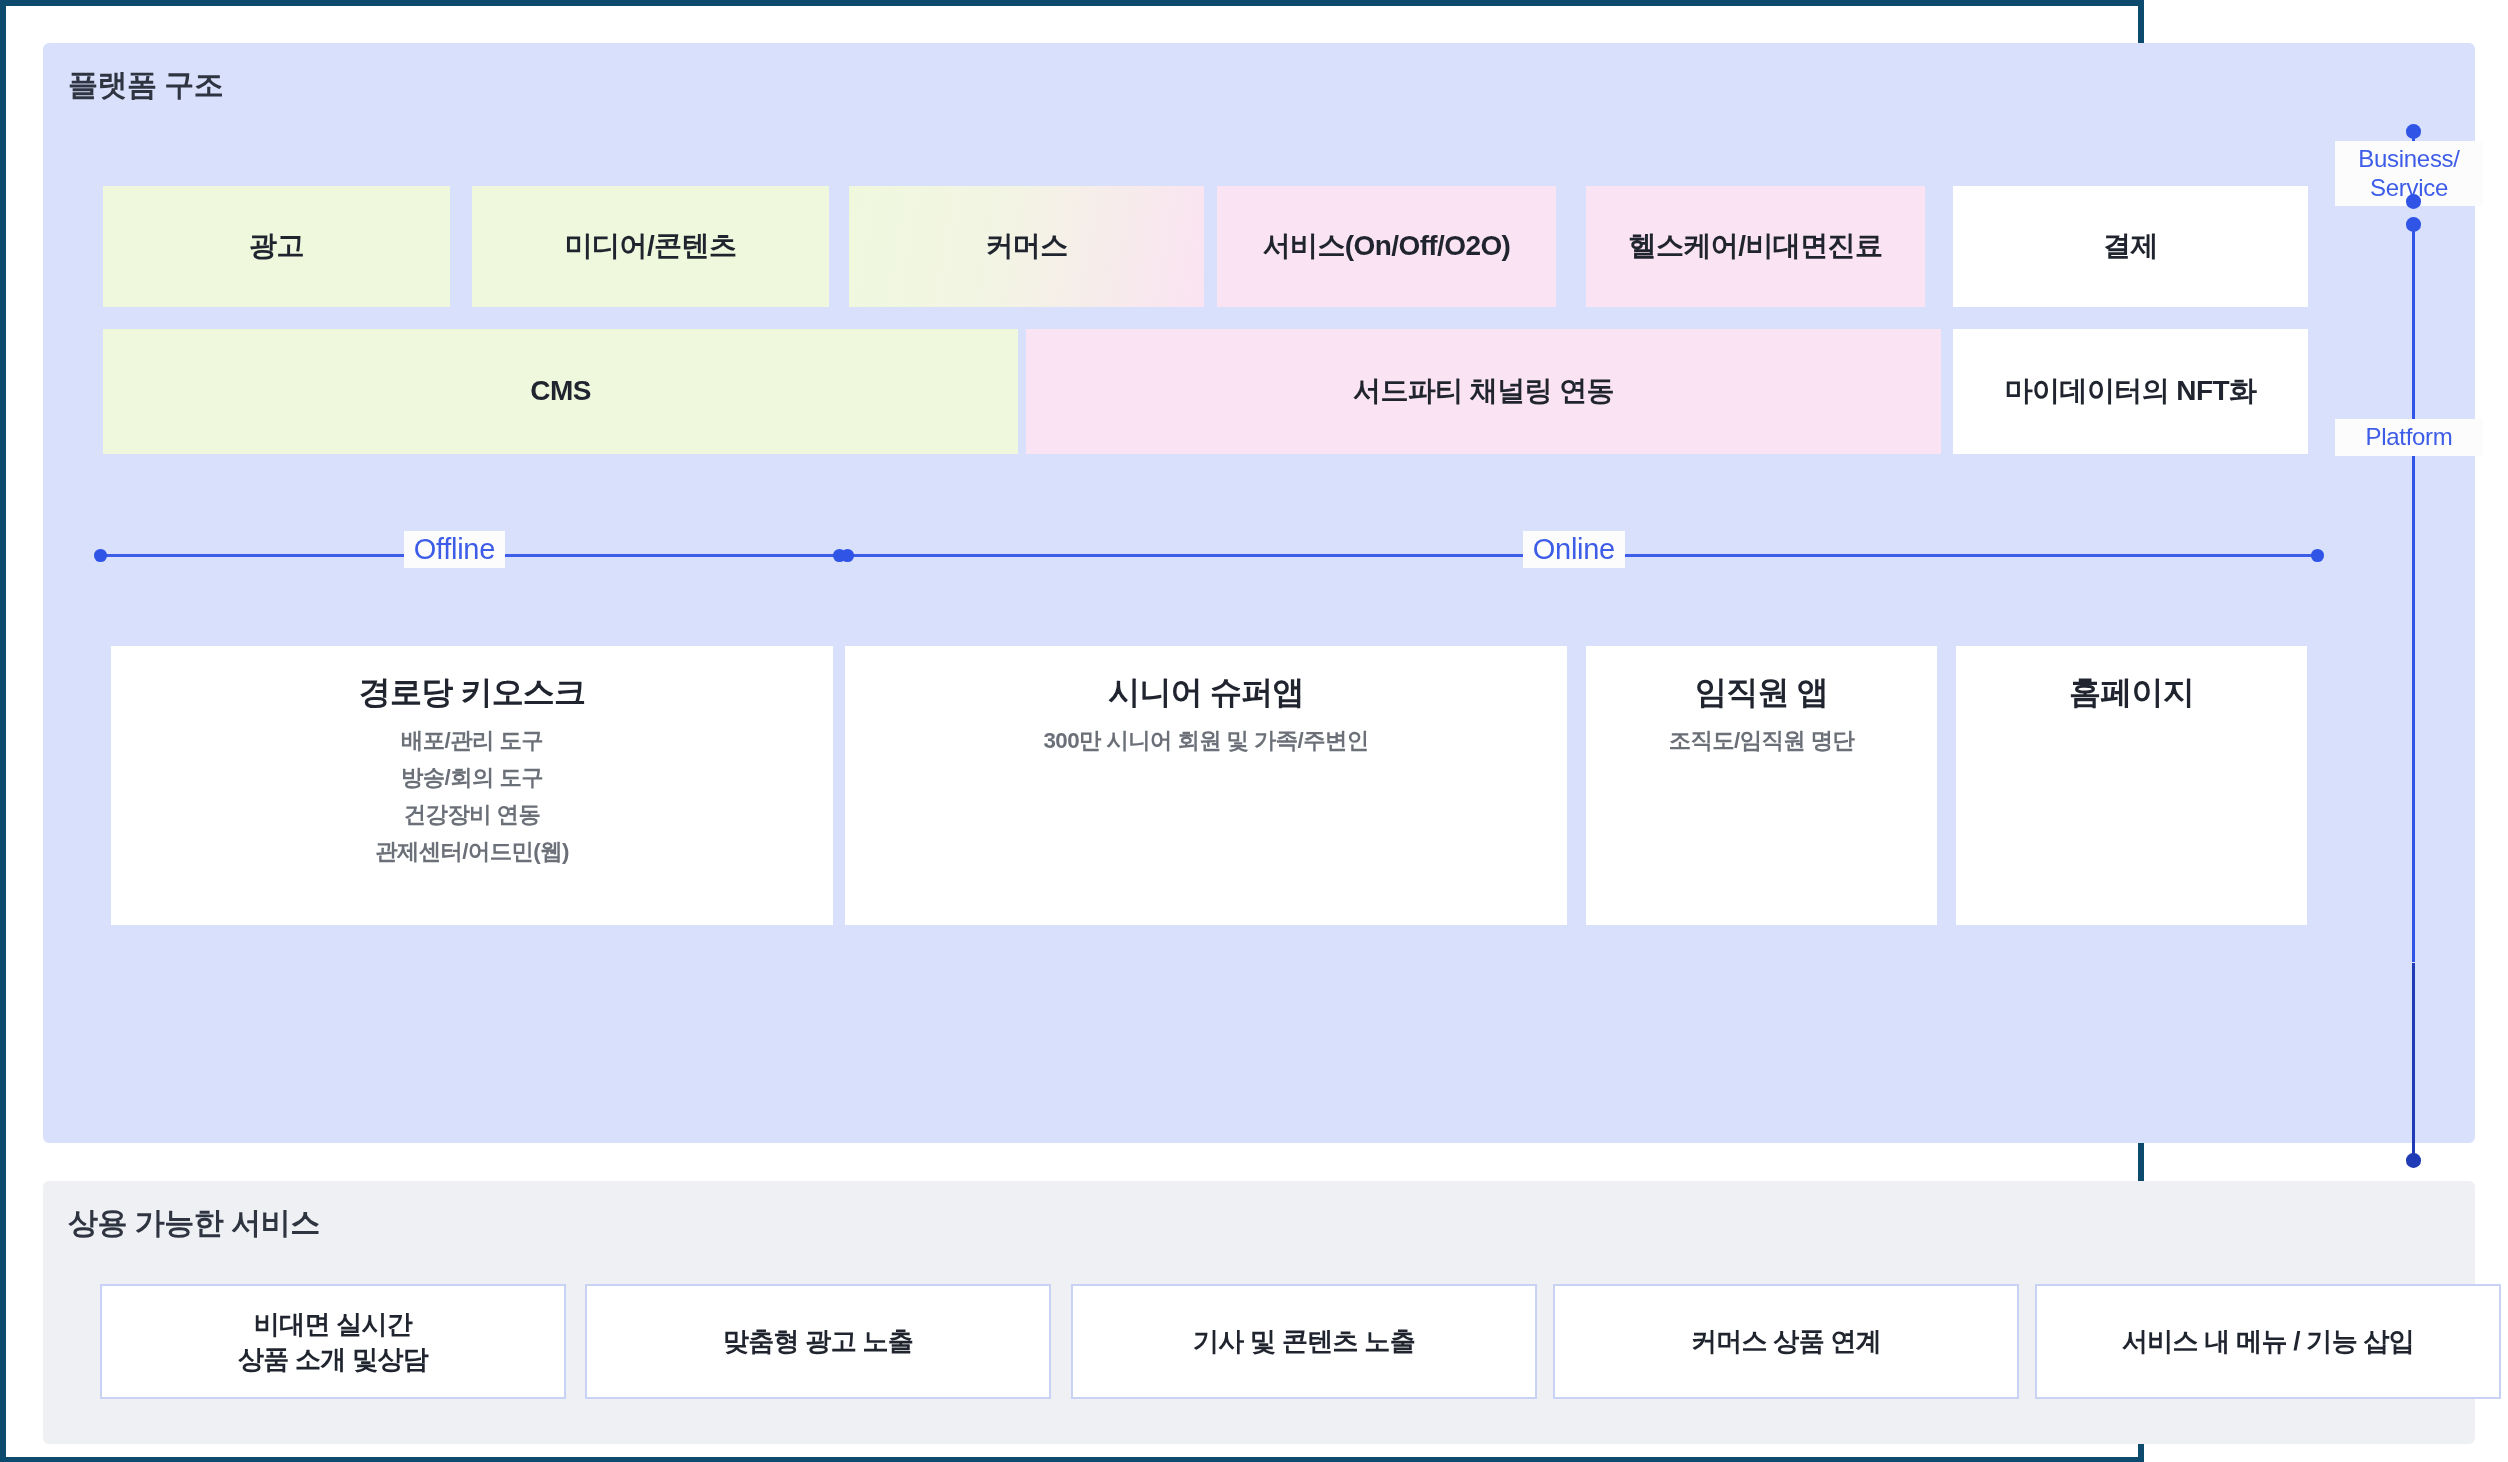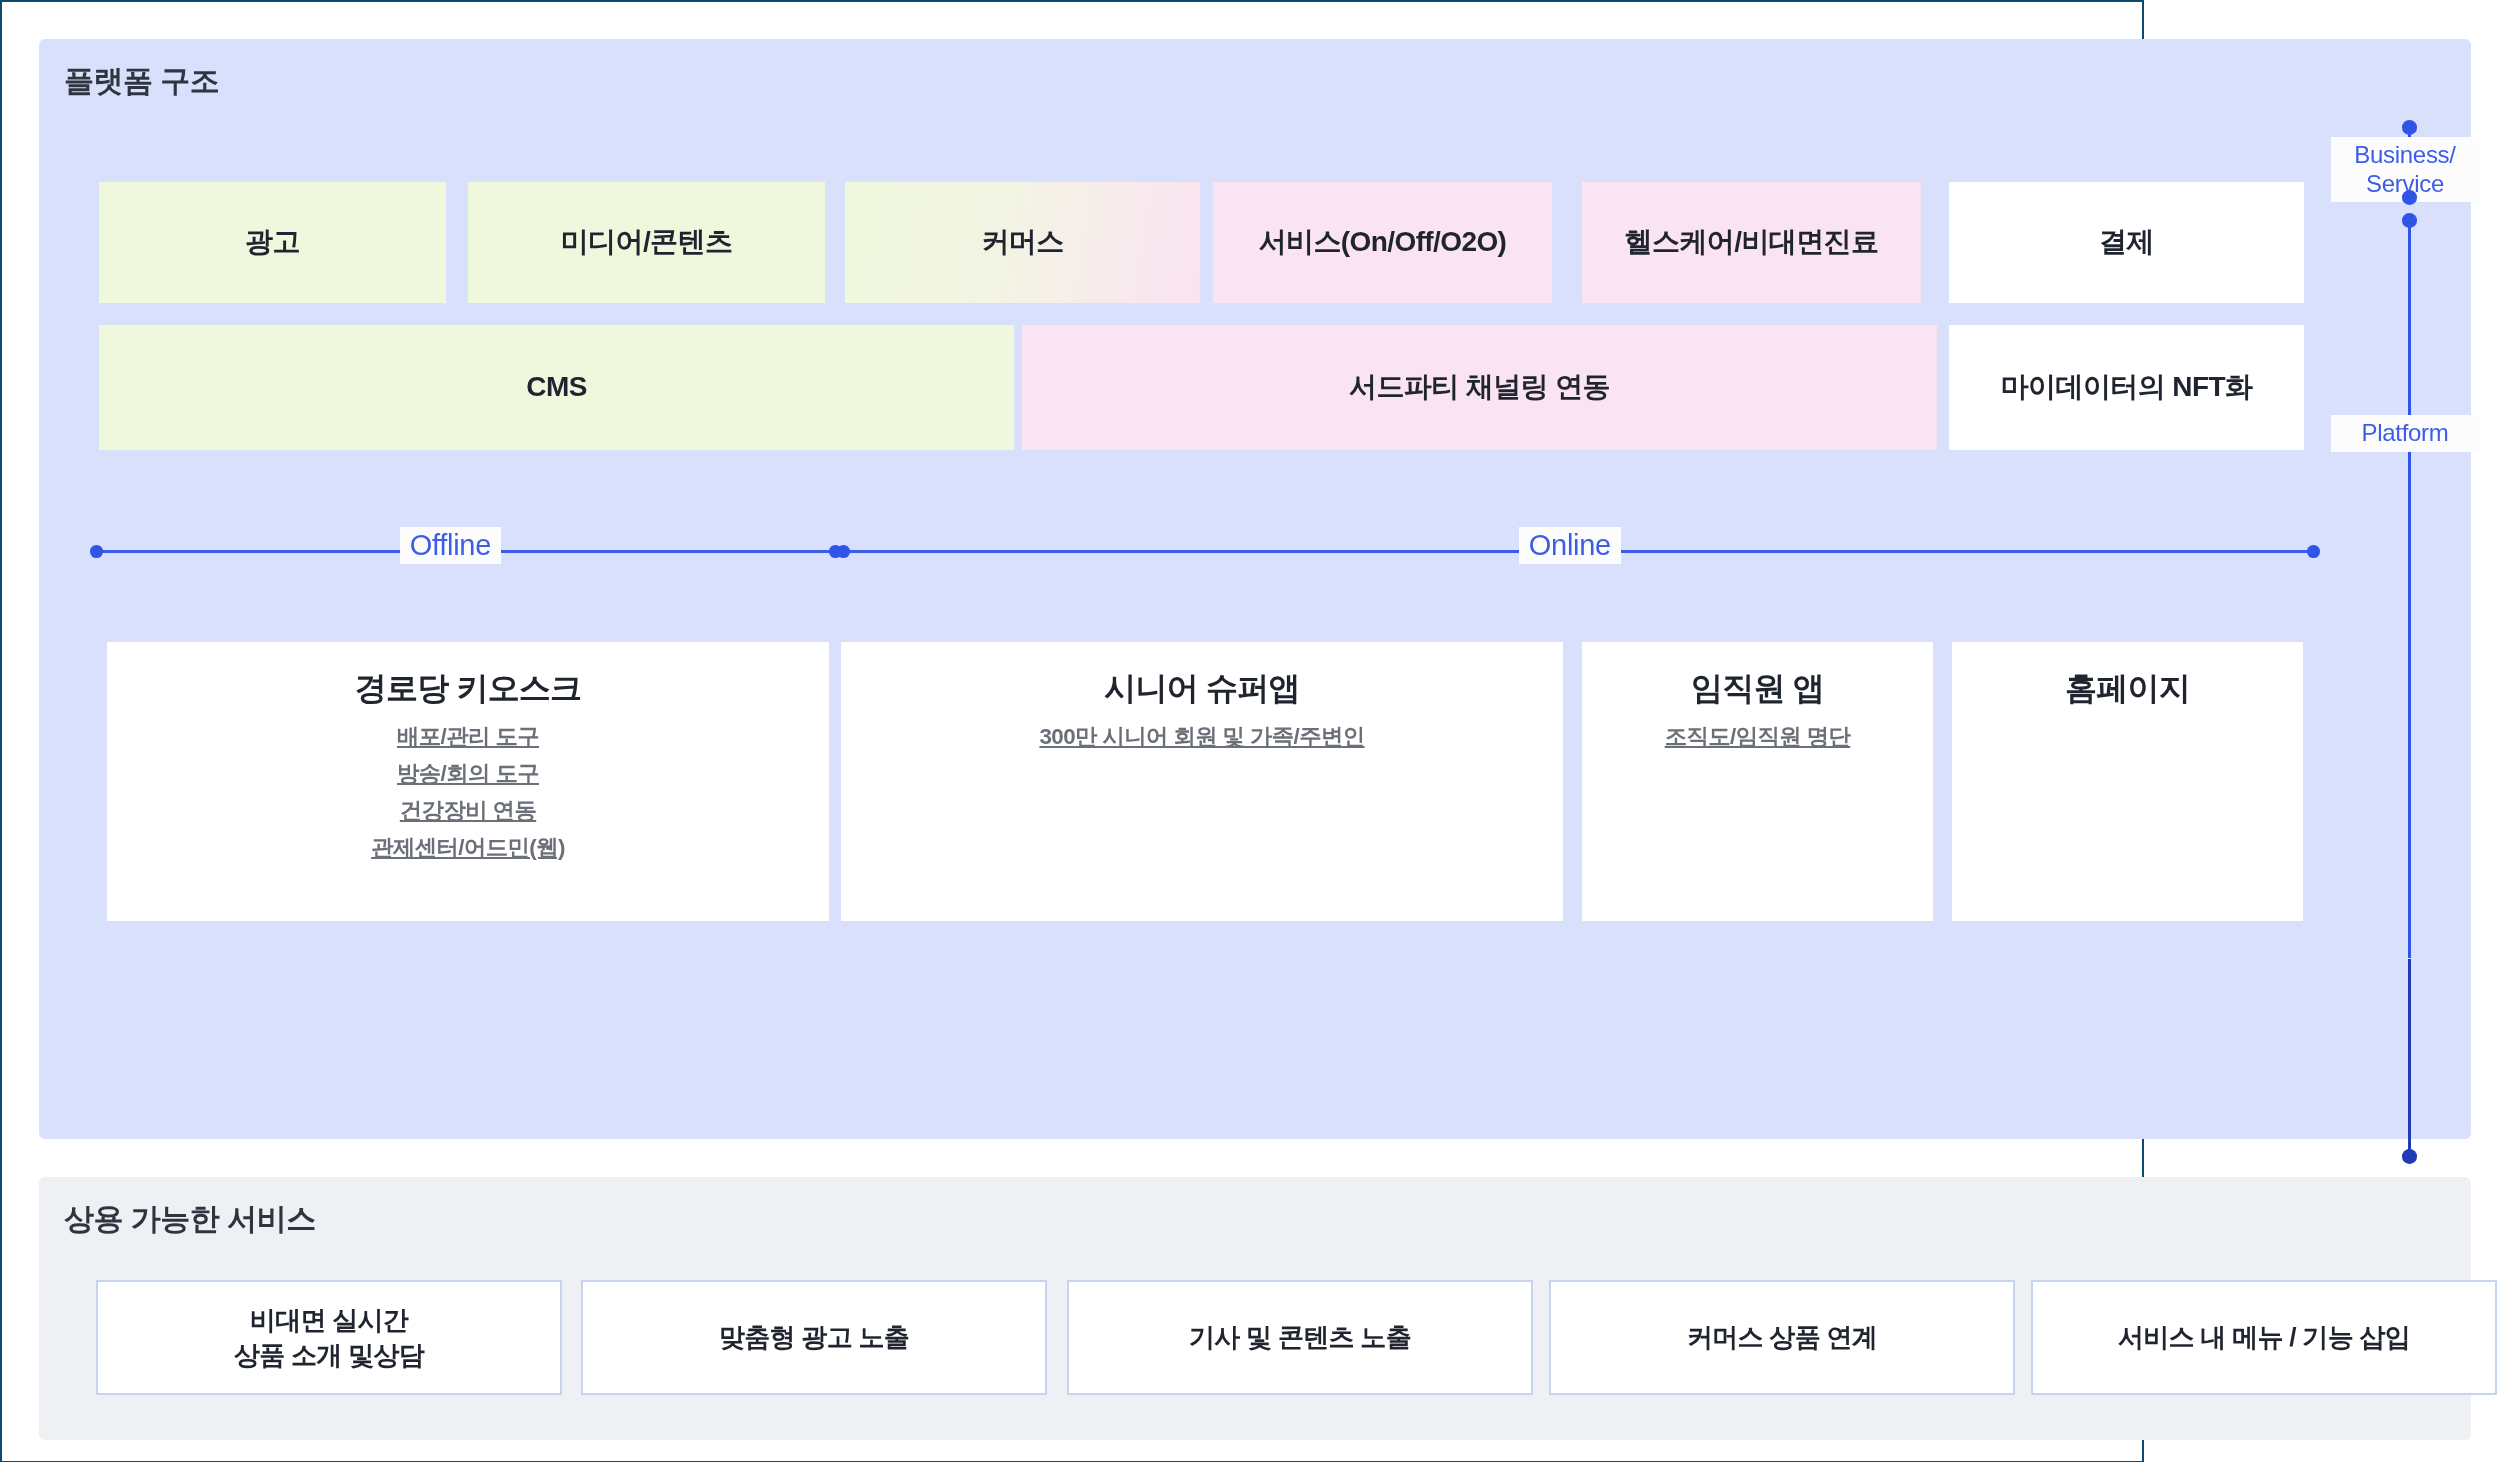--- a/index.html
+++ b/index.html
@@ -6,21 +6,21 @@
   html, body {
     width: 2508px; height: 1463px;
     background: #ffffff;
     font-family: "Liberation Sans", "DejaVu Sans", sans-serif;
     overflow: hidden;
   }
   #root {
     position: relative;
     width: 2144px; height: 1463px;
     background: #ffffff;
-    border: 2px solid #0c4a6e;
+    border: 6px solid #0c4a6e;
     padding-left: 27px;
   }
 
   
   .panel-platform {
     position: absolute;
     left: 37px; top: 37px;
     width: 2432px; height: 1100px;
     background: #d9e0fc;
     border-radius: 5.9px;
@@ -92,21 +92,20 @@
   }
   .pcard .t {
     font-size: 32px; font-weight: bold;
     color: #1f242e; letter-spacing: -0.8px;
     margin-bottom: 7.8px;
   }
   .pcard .s {
     font-size: 22.4px; font-weight: bold;
     color: #6b7078; letter-spacing: -0.6px;
     line-height: 1.65;
-    text-decoration: underline;
   }
 
   
   .dbbar {
     position: absolute;
     left: 59px; top: 920px;
     width: 2391px; height: 195px;
     background: #6583fb;
     display: flex; align-items: center; justify-content: center;
     color: #ffffff; font-size: 33px; font-weight: bold;

